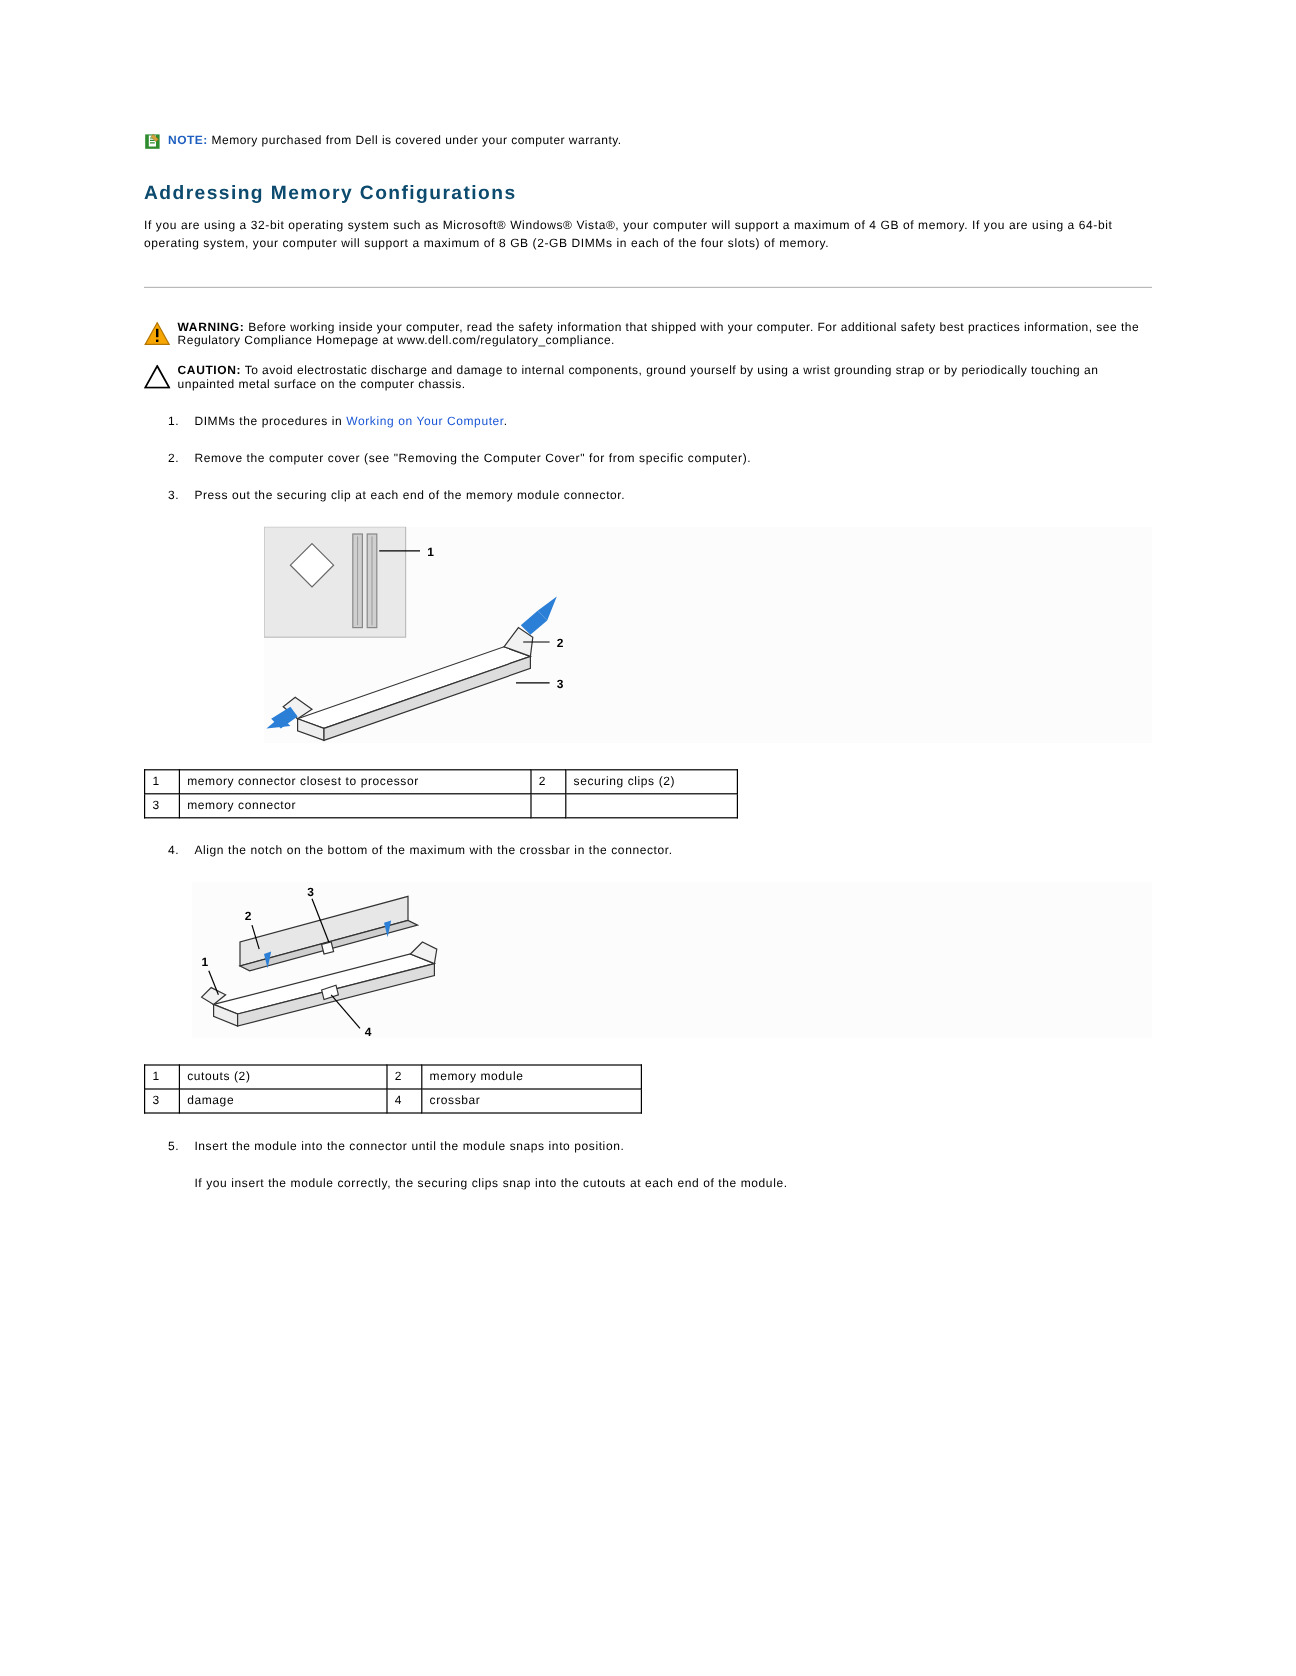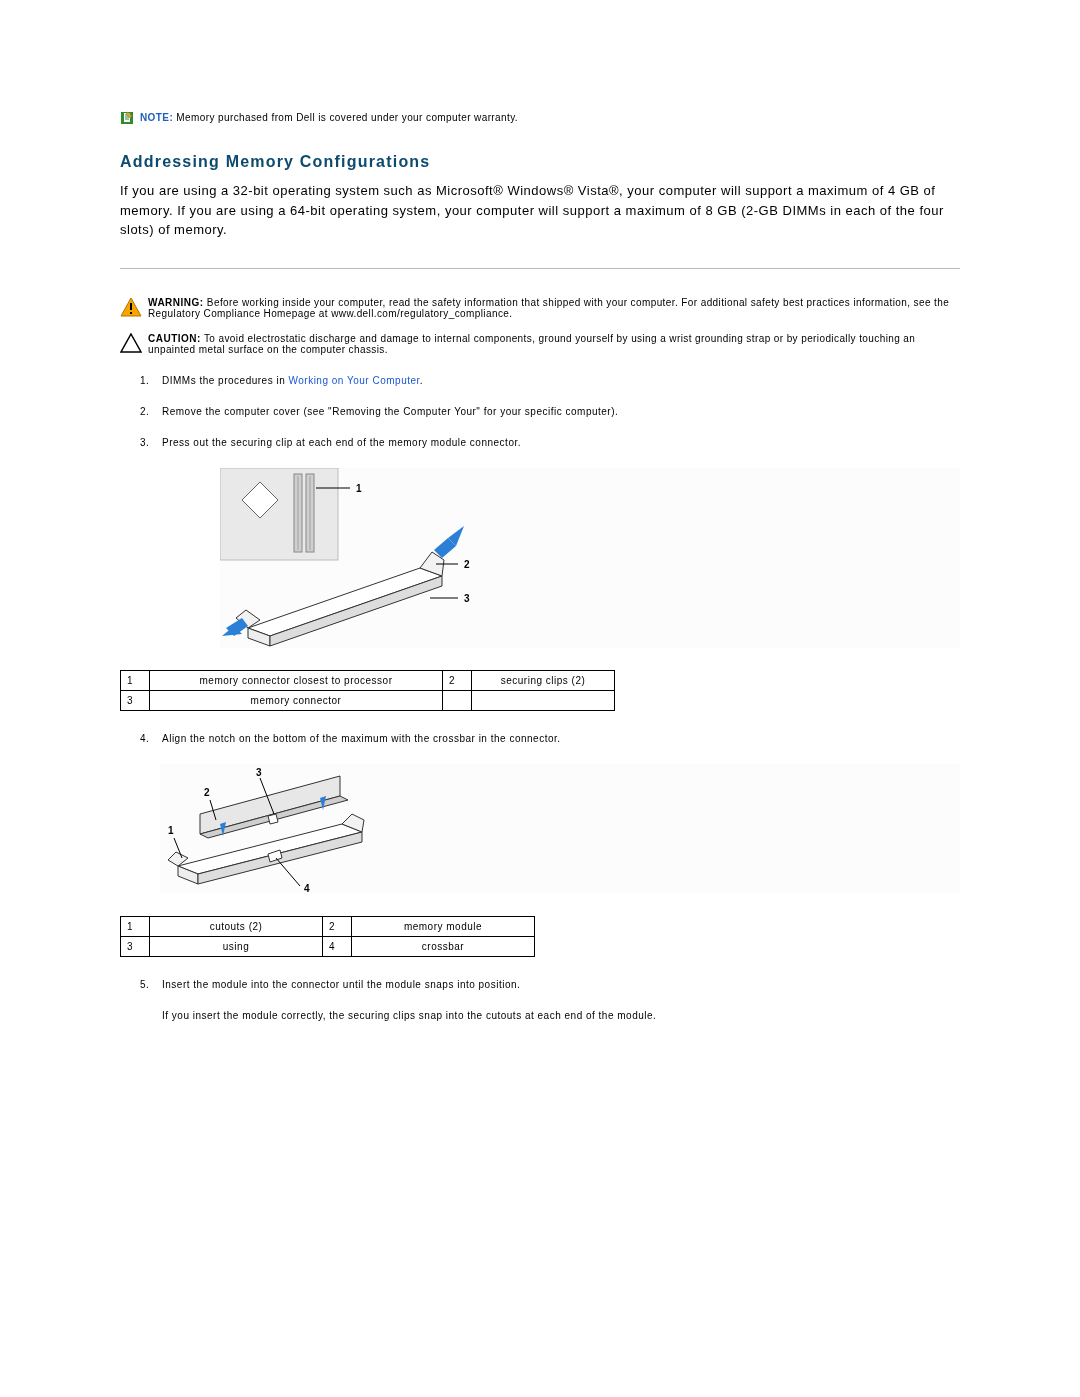--- a/index.html
+++ b/index.html
@@ -3,34 +3,34 @@
 <meta charset="utf-8">
 <style>
   html,body{margin:0;padding:0;background:#fff;}
   body{width:1080px;font-family:Verdana,Arial,sans-serif;color:#000;font-size:10px;letter-spacing:0.4px;}
   .page{padding:110px 120px 60px 120px;}
   .note-row{display:flex;align-items:center;margin-bottom:28px;}
   .note-icon{width:14px;height:14px;flex:none;margin-right:6px;margin-top:1px;}
   .note-icon svg{display:block;}
   .note-label{color:#1f5fbf;font-weight:bold;}
   .h2{color:#0c4a6e;font-size:16px;font-weight:bold;letter-spacing:1.2px;margin:12px 0 10px 0;}
-  .body-text{font-size:13px;line-height:1.5;letter-spacing:0.5px;margin-bottom:10px;}
+  .body-text{font-size:10px;line-height:1.5;letter-spacing:0.5px;margin-bottom:10px;}
   hr.divider{border:none;border-top:1px solid #b9b9b9;margin:28px 0 28px 0;}
   .warn-row{display:flex;align-items:flex-start;margin:10px 0 14px 0;}
   .warn-icon{width:22px;height:22px;flex:none;margin-right:6px;}
   .warn-icon svg{display:block;}
   .warn-label{font-weight:bold;letter-spacing:0.5px;}
   .ol{list-style:none;padding-left:20px;margin:16px 0;}
   .ol li{position:relative;padding-left:22px;margin:20px 0;font-size:10px;letter-spacing:0.5px;}
   .ol li .num{position:absolute;left:0;}
   a.link{color:#1b57d6;}
   .diagram{margin:18px 0 22px 100px;background:#fcfcfc;}
   .diagram svg{display:block;}
   table.parts{border-collapse:collapse;margin:10px 0 22px 0;}
-  table.parts td{border:1px solid #000;font-size:10px;padding:4px 6px;letter-spacing:0.5px;vertical-align:top;text-align:center;}
+  table.parts td{border:1px solid #000;font-size:10px;padding:4px 6px;letter-spacing:0.5px;vertical-align:top;}
   table.parts td.num{width:16px;text-align:left;}
   .sub-body{margin-left:42px;font-size:10px;letter-spacing:0.5px;margin-top:3px;}
 </style>
 </head>
 <body>
 
 <div class="page">
 
   <div class="note-row">
     <span class="note-icon">
@@ -76,21 +76,21 @@
     <span>
       <span class="warn-label">CAUTION:</span>
       <span>To avoid electrostatic discharge and damage to internal components, ground yourself by using a wrist grounding strap or by periodically touching an unpainted metal surface on the computer chassis.</span>
     </span>
   </div>
 
   <ol class="ol">
     <li><span class="num">1.</span>
       <span>DIMMs the procedures in </span><a class="link">Working on Your Computer</a><span>.</span>
     </li>
-    <li><span class="num">2.</span><span>Remove the computer cover (see "Removing the Computer Your" for your specific computer).</span></li>
+    <li><span class="num">2.</span><span>Remove the computer cover (see "Removing the Computer Cover" for from specific computer).</span></li>
     <li><span class="num">3.</span><span>Press out the securing clip at each end of the memory module connector.</span></li>
   </ol>
 
   <div class="diagram">
     <svg width="260" height="180" viewBox="0 0 260 180">
 
       <rect x="0" y="0" width="118" height="92" fill="#e9e9e9" stroke="#bdbdbd"></rect>
 
       <path d="M40 14 L58 32 L40 50 L22 32 Z" fill="#fff" stroke="#666"></path>
 
@@ -178,21 +178,21 @@
   <table class="parts">
     <tbody>
         <tr>
       <td class="num">1</td>
       <td style="width:160px">cutouts (2)</td>
       <td class="num">2</td>
       <td style="width:170px">memory module</td>
     </tr>
     <tr>
       <td class="num">3</td>
-      <td>using</td>
+      <td>damage</td>
       <td class="num">4</td>
       <td>crossbar</td>
     </tr>
   </tbody>
     </table>
 
 
   <ol class="ol" start="5">
     <li><span class="num">5.</span><span>Insert the module into the connector until the module snaps into position.</span></li>
   </ol>

